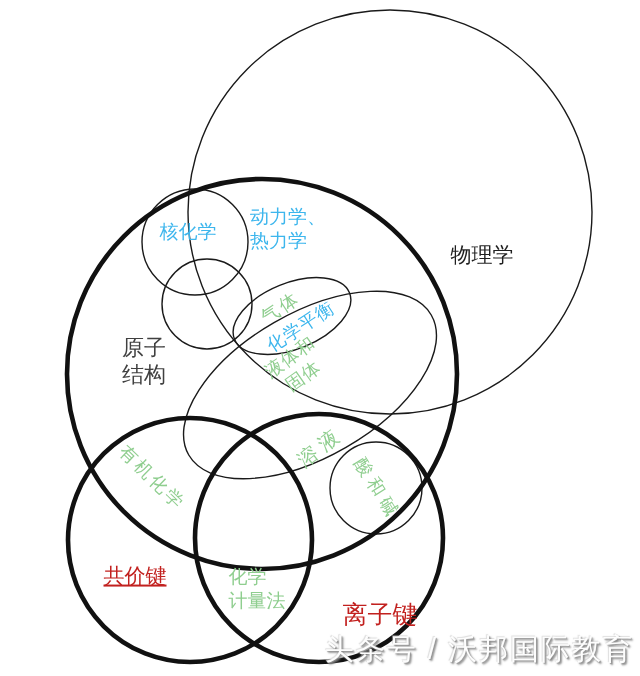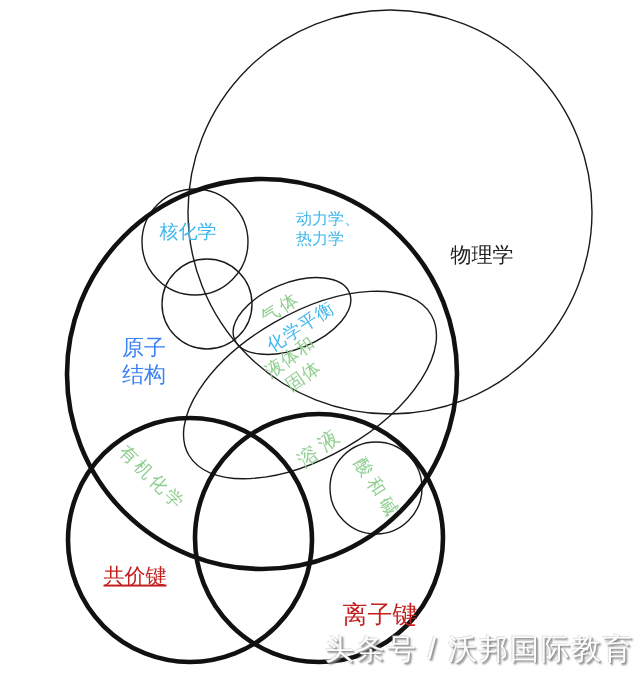--- a/index.html
+++ b/index.html
@@ -15,21 +15,21 @@
     position:absolute;
     transform:translate(-50%,-50%);
     white-space:pre-line;
     text-align:center;
     line-height:1.28;
     pointer-events:none;
   }
   
   #physics-label       {left:482px;top:211px;font-size:21px;margin-top:44px;}
   #nuclear-label       {left:188px;top:232px;font-size:19px;}
-  #kinetics-label      {left:288px;top:229px;font-size:16px;text-align:left;margin-left:40px;}
+  #kinetics-label      {left:288px;top:229px;font-size:19px;text-align:left;}
   #periodic-label      {left:204px;top:295px;font-size:18px;}
   #atomic-label        {left:144px;top:362px;font-size:22px;line-height:1.22;}
   #gas-label           {left:281px;top:308px;font-size:18px;transform:translate(-50%,-50%) rotate(-33deg);letter-spacing:3px;}
   #equilibrium-label   {left:301px;top:327px;font-size:18px;transform:translate(-50%,-50%) rotate(-33deg);letter-spacing:1px;}
   #liquids-label       {left:297px;top:367px;font-size:18px;transform:translate(-50%,-50%) rotate(-35deg);letter-spacing:1px;}
   #solutions-label     {left:321px;top:447px;font-size:20px;transform:translate(-50%,-50%) rotate(-38deg);letter-spacing:6px;}
   #acidbase-label      {left:377px;top:489px;font-size:18px;transform:translate(-50%,-50%) rotate(58deg);letter-spacing:5px;}
   #organic-label       {left:152px;top:478px;font-size:18px;transform:translate(-50%,-50%) rotate(44deg);letter-spacing:3px;}
   #redox-label         {left:256px;top:497px;font-size:19px;}
   #covalent-label      {left:135px;top:576px;font-size:21px;}
@@ -59,26 +59,28 @@
 
     <circle cx="262" cy="374" r="195" fill="none" stroke="#111111" stroke-width="4.6"></circle>
     <circle cx="190" cy="540" r="122" fill="none" stroke="#111111" stroke-width="4.6"></circle>
     <circle cx="319" cy="538" r="124" fill="none" stroke="#111111" stroke-width="4.6"></circle>
   </svg>
 
   <div class="lbl" id="physics-label" style="color: rgb(31, 31, 31);">物理学</div>
   <div class="lbl" id="nuclear-label" style="color: rgb(61, 182, 237);">核化学</div>
   <div class="lbl" id="kinetics-label" style="color: rgb(61, 182, 237);">动力学、
 热力学</div>
-  <div class="lbl" id="atomic-label" style="color: #3b82f6; text-align: center;">原子
+  <div class="lbl" id="atomic-label" style="color: #404040; text-align: center;">原子
 结构</div>
   <div class="lbl" id="gas-label" style="color: rgb(143, 206, 143);">气体</div>
   <div class="lbl" id="equilibrium-label" style="color: rgb(61, 182, 237);">化学平衡</div>
   <div class="lbl" id="liquids-label" style="color: rgb(143, 206, 143);">液体和
 固体</div>
   <div class="lbl" id="solutions-label" style="color: rgb(143, 206, 143);">溶液</div>
   <div class="lbl" id="acidbase-label" style="color: rgb(143, 206, 143);">酸和碱</div>
   <div class="lbl" id="organic-label" style="color: rgb(143, 206, 143);">有机化学</div>
   <div class="lbl" id="covalent-label" style="color: rgb(194, 33, 31); text-decoration: underline;">共价键</div>
+  <div class="lbl" id="stoichiometry-label" style="color: rgb(143, 206, 143);">化学
+计量法</div>
   <div class="lbl" id="ionic-label" style="color: rgb(194, 33, 31);">离子键</div>
 
   <div id="watermark">头条号 / 沃邦国际教育</div>
 </div>
 
 </body></html>

